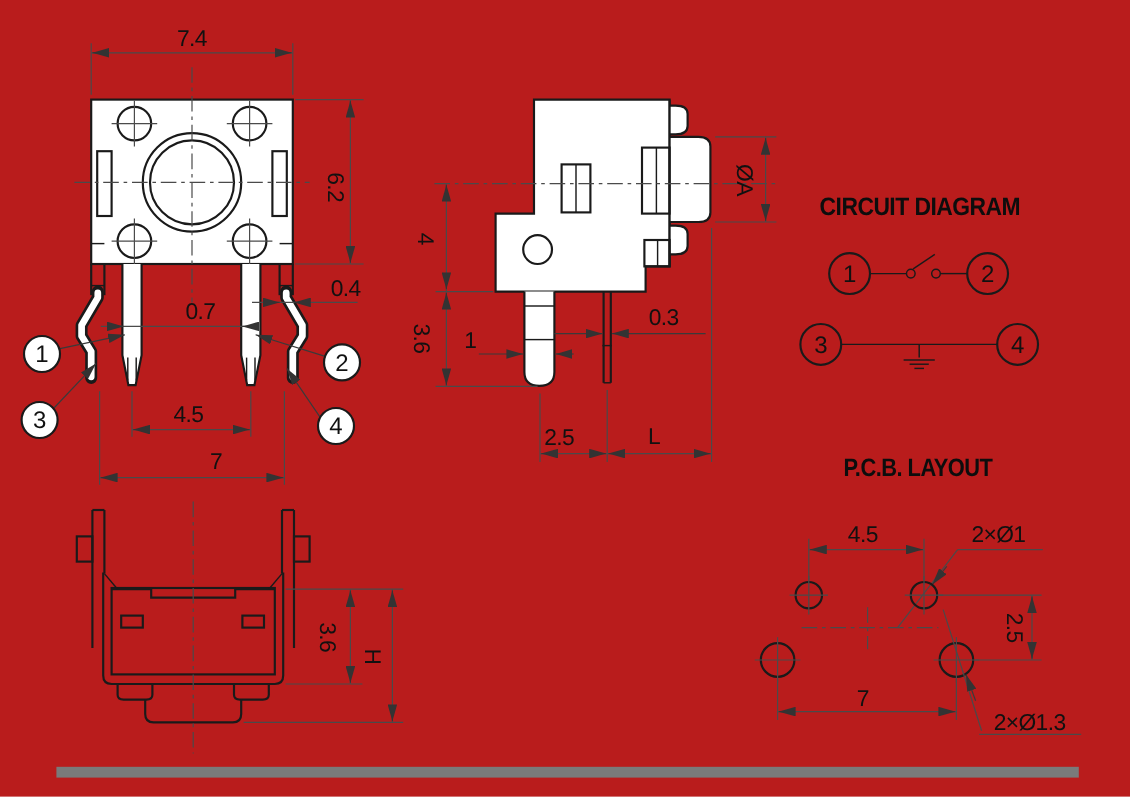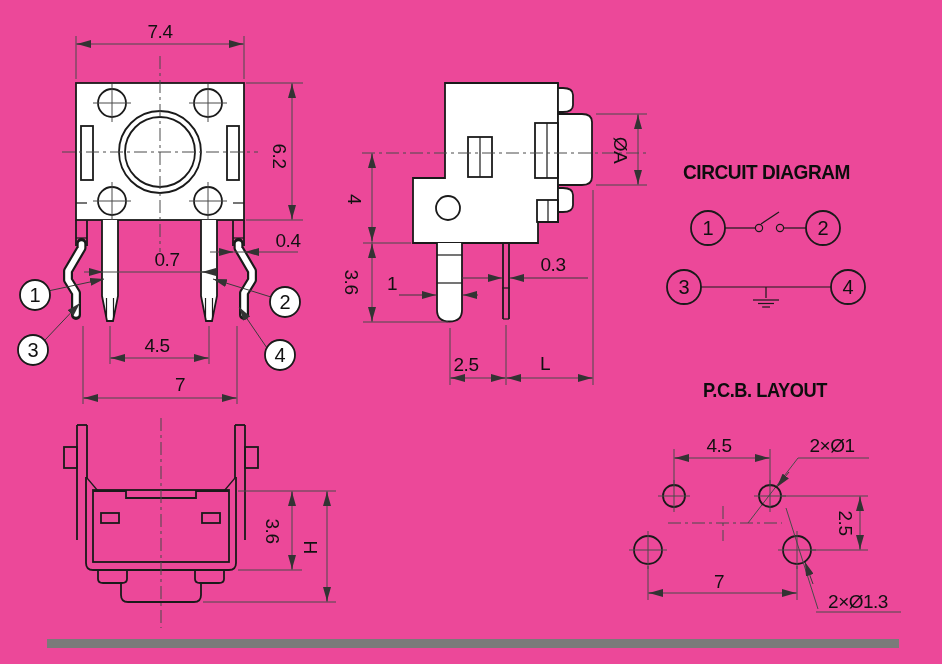--- a/index.html
+++ b/index.html
@@ -1,16 +1,16 @@
 <!DOCTYPE html>
 <html><head>
 <meta charset="utf-8">
 <style>
   html,body{margin:0;padding:0;background:#fff;}
-  #page{position:relative;width:942px;height:664px;background:#ec4899;overflow:hidden;font-family:"Liberation Sans",sans-serif;}
+  #page{position:relative;width:942px;height:664px;background:#b91c1c;overflow:hidden;font-family:"Liberation Sans",sans-serif;}
   svg{display:block;}
   .ln{stroke:#1a1a1a;stroke-width:1.8;fill:none;stroke-linejoin:miter;}
   .lnf{stroke:#1a1a1a;stroke-width:1.8;fill:#ffffff;stroke-linejoin:miter;}
   .md{stroke:#1a1a1a;stroke-width:1.2;fill:none;}
   .thin{stroke:#4a4a4a;stroke-width:1;fill:none;}
   .ar{stroke:#3a3a3a;stroke-width:1;fill:none;marker-end:url(#arr);}
   .cl{stroke:#4a4a4a;stroke-width:1;fill:none;stroke-dasharray:13 4 3 4;}
   .pinblk{stroke:#1a1a1a;stroke-width:10;fill:none;stroke-linecap:round;stroke-linejoin:round;}
   .pinwht{stroke:#ffffff;stroke-width:5.6;fill:none;stroke-linecap:round;stroke-linejoin:round;}
   .d{font-family:"Liberation Sans",sans-serif;font-size:19px;fill:#111;letter-spacing:-0.5px;}

